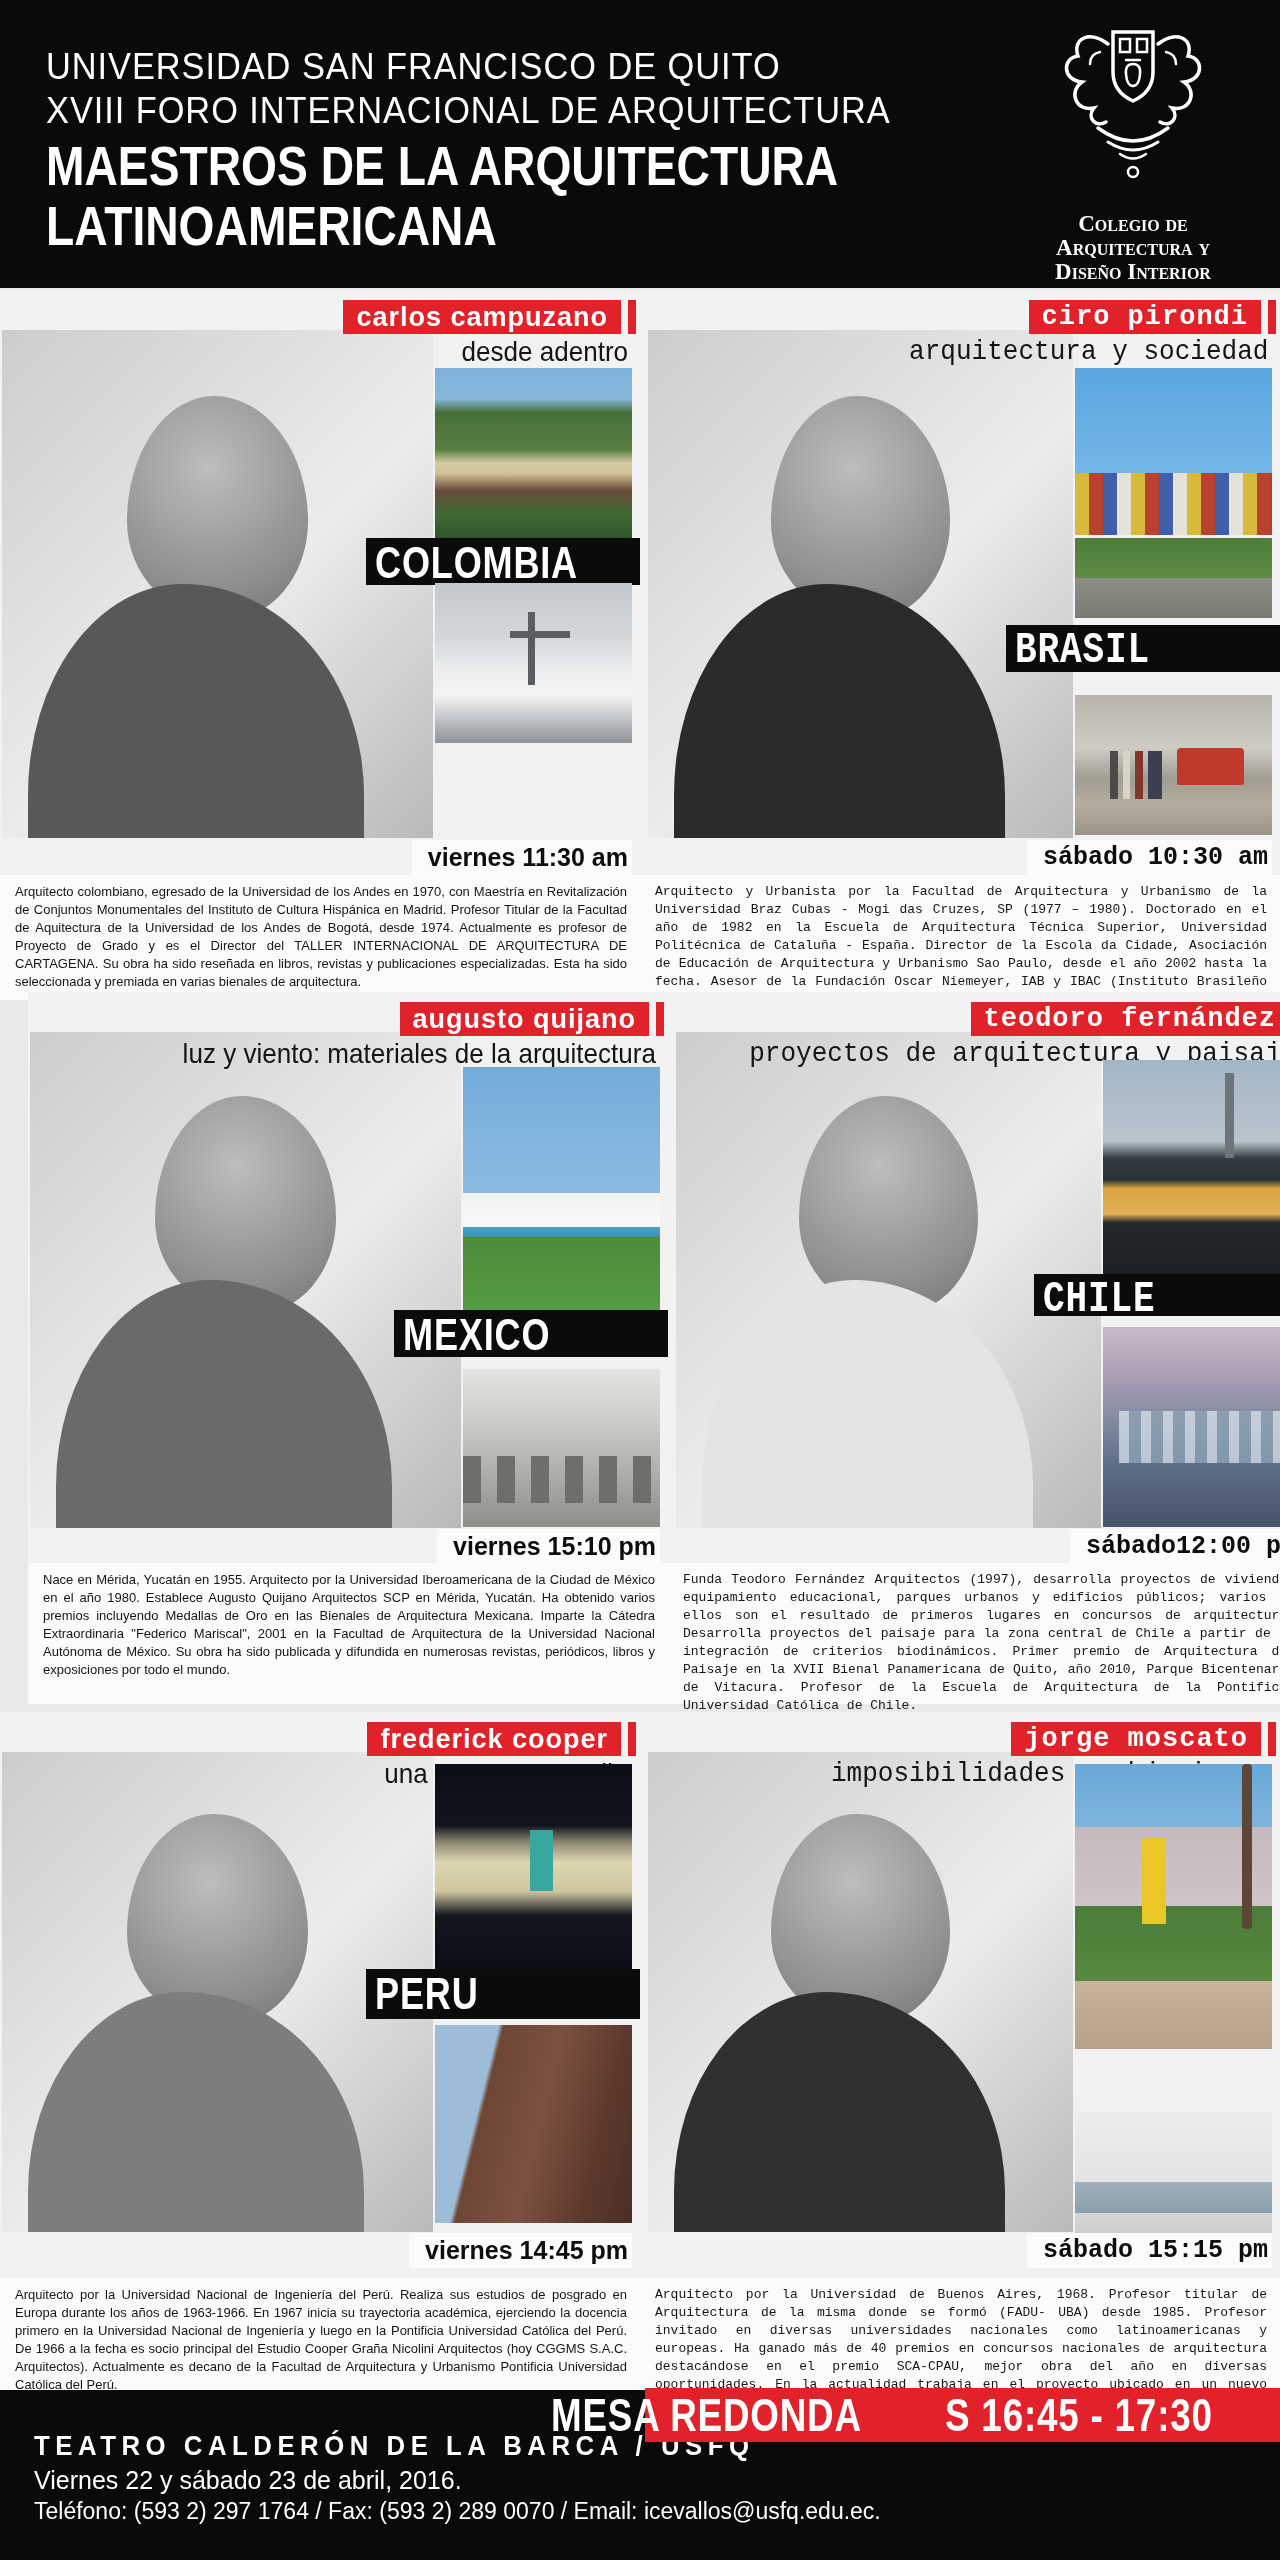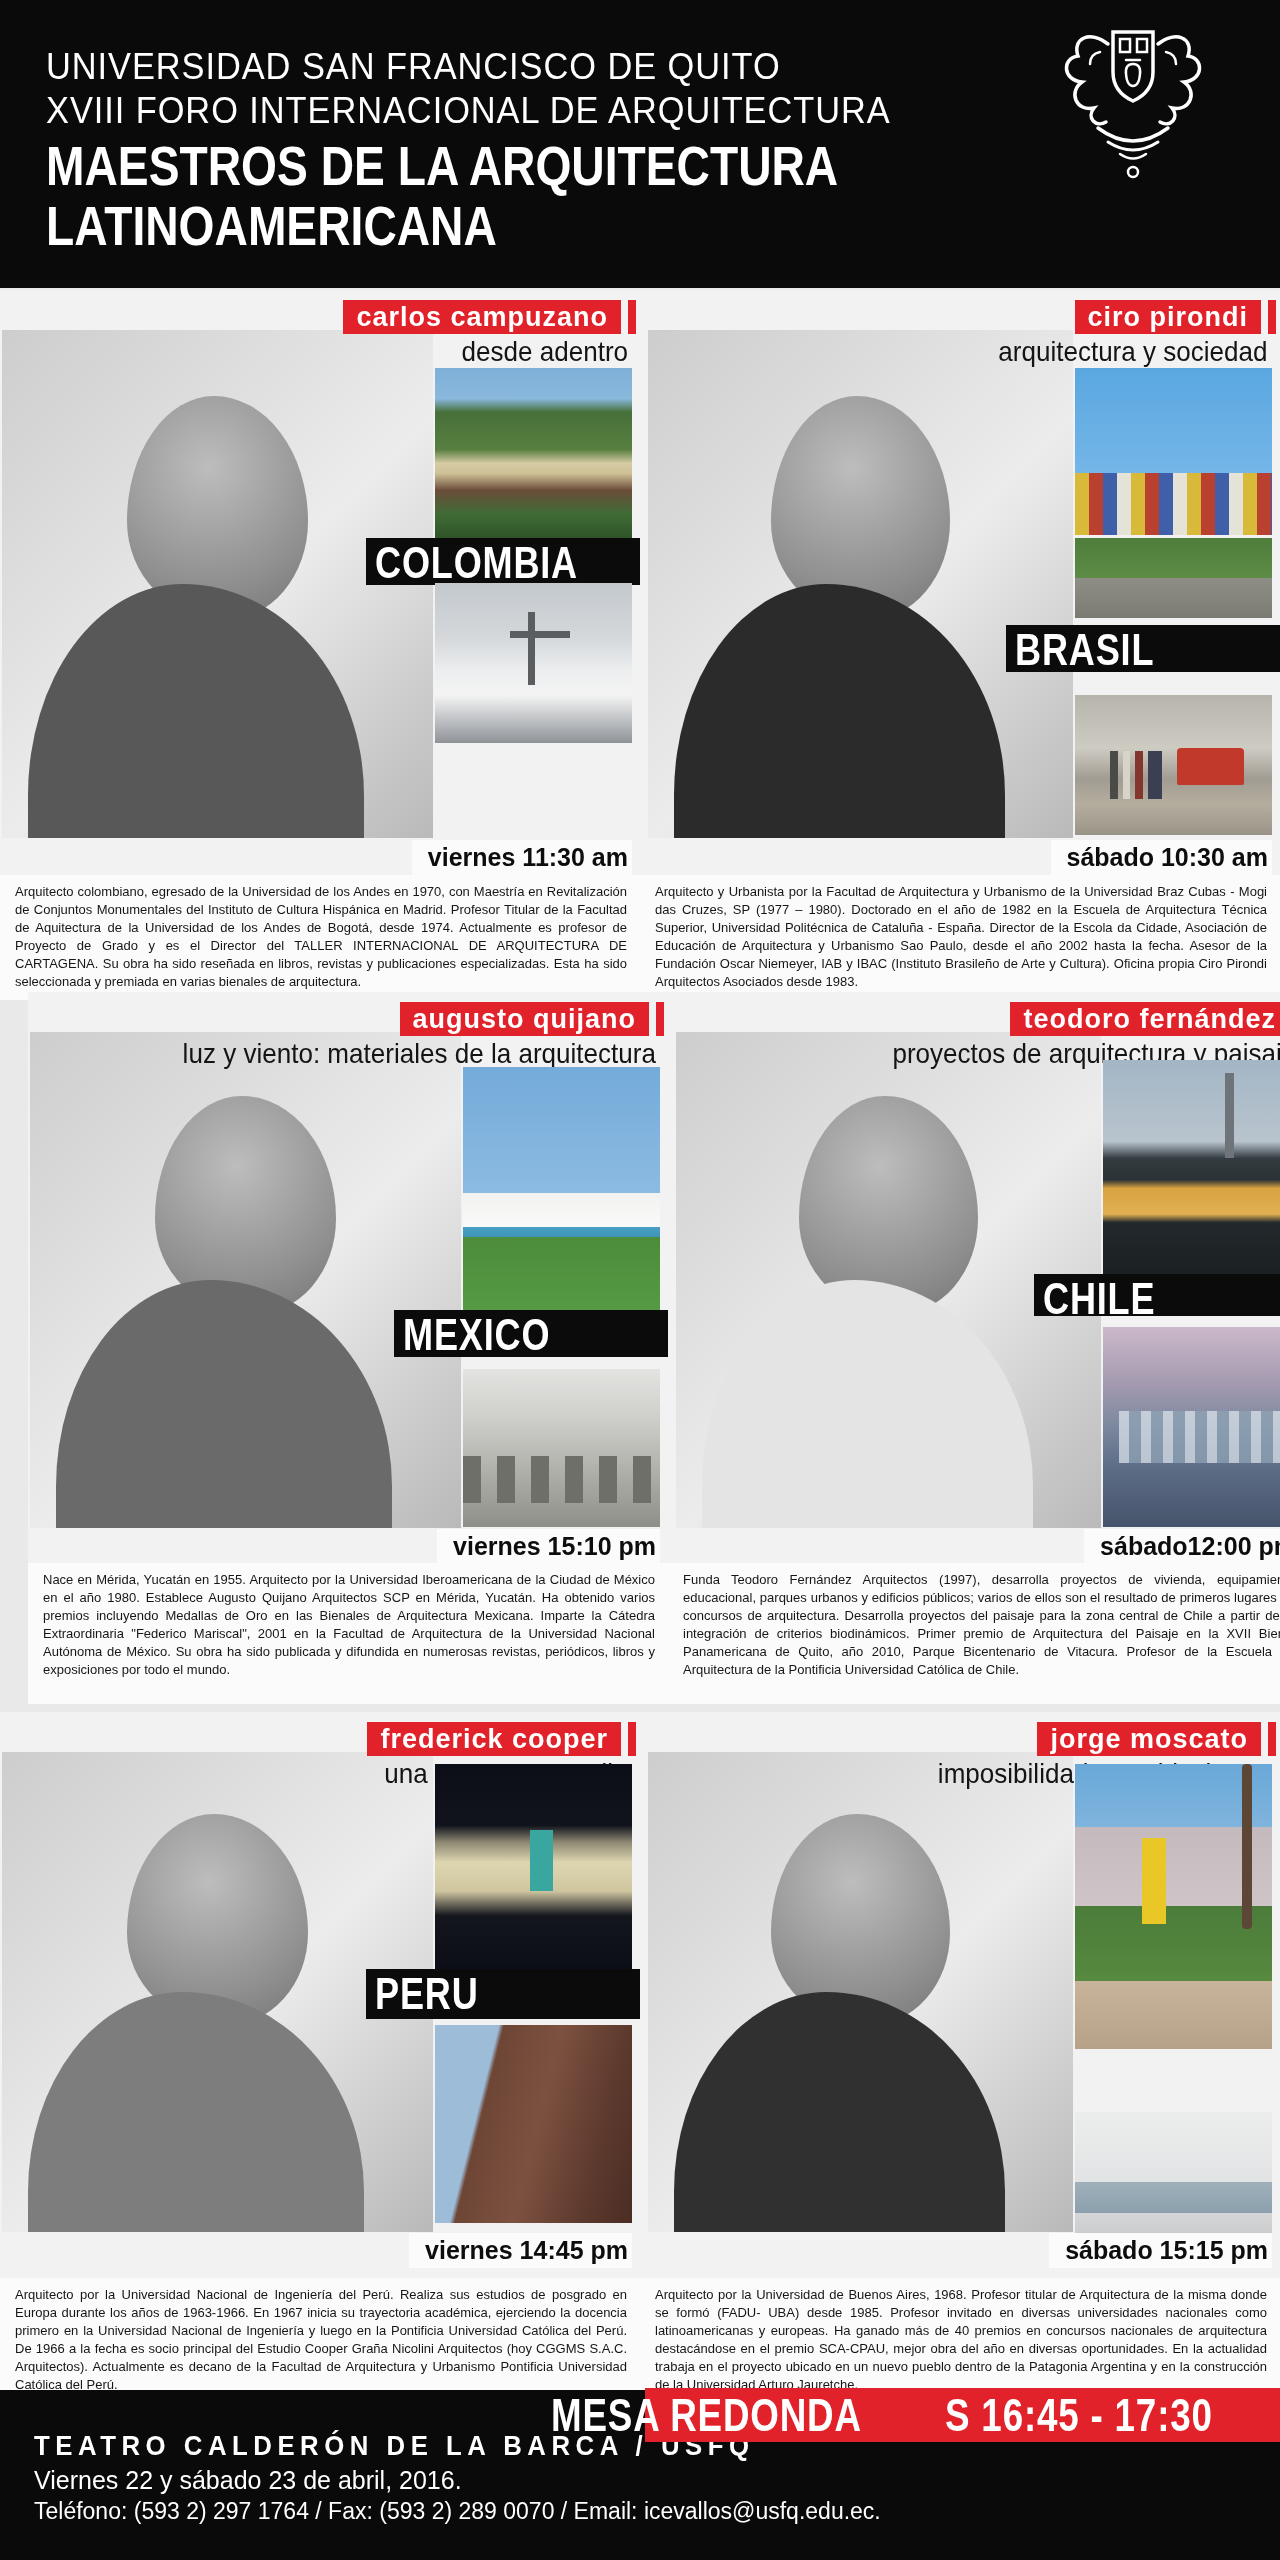--- a/index.html
+++ b/index.html
@@ -17,21 +17,21 @@
   .mh-t1{top:134px;}
   .mh-t2{top:194px;}
   .crest{position:absolute;left:1056px;top:22px;width:154px;height:172px;}
   .college{position:absolute;left:1006px;top:212px;width:254px;text-align:center;
            font-family:"Liberation Serif", serif;font-variant:small-caps;font-weight:bold;
            font-size:23px;line-height:24px;color:#fff;}
 
   
   .panel{position:absolute;width:640px;background:#f2f2f2;}
   .panel.left{left:0;}
-  .panel.right{left:640px;}
+  .panel.right{left:640px;font-family:Liberation Mono, monospace;}
   .row1{top:290px;height:710px;}
   .row2{top:992px;height:712px;margin-left:28px;}
   .row3{top:1712px;height:678px;}
 
   .portrait{position:absolute;left:2px;top:40px;width:431px;overflow:hidden;
             background:linear-gradient(135deg,#cdcdcd 0%,#ececec 55%,#b9b9b9 100%);}
   .panel.right .portrait{left:8px;width:425px;}
   .row1 .portrait{height:508px;}
   .row2 .portrait{height:496px;}
   .row3 .portrait{height:480px;}
@@ -144,20 +144,25 @@
 
         <path d="M102 22 C120 8 138 16 132 34 C148 36 148 58 128 60 C142 70 134 90 116 86 C124 96 114 106 104 100"></path>
         <path d="M110 30 q10 2 10 12" stroke-width="2.5"></path>
 
         <path d="M42 106 q35 26 70 0"></path>
         <path d="M52 120 q25 16 50 0" stroke-width="3"></path>
         <path d="M64 132 q13 9 26 0" stroke-width="2.5"></path>
         <circle cx="77" cy="150" r="5" stroke-width="2.5"></circle>
       </g>
     </svg>
+    <div class="college">
+      <div>Colegio de</div>
+      <div>Arquitectura y</div>
+      <div>Diseño Interior</div>
+    </div>
   </header>
 
   <section class="panel left row1" style="--aTop:78px;--aH:170px;--bandTop:248px;--bTop:293px;--bH:160px;--suit:#585858">
     <div class="portrait"></div>
     <div class="banner"><span>carlos campuzano</span></div>
     <div class="subtitle">desde adentro</div>
     <div class="photo photoA art-p1a"></div>
     <div class="country-band">
         <span>COLOMBIA</span>
       </div>

